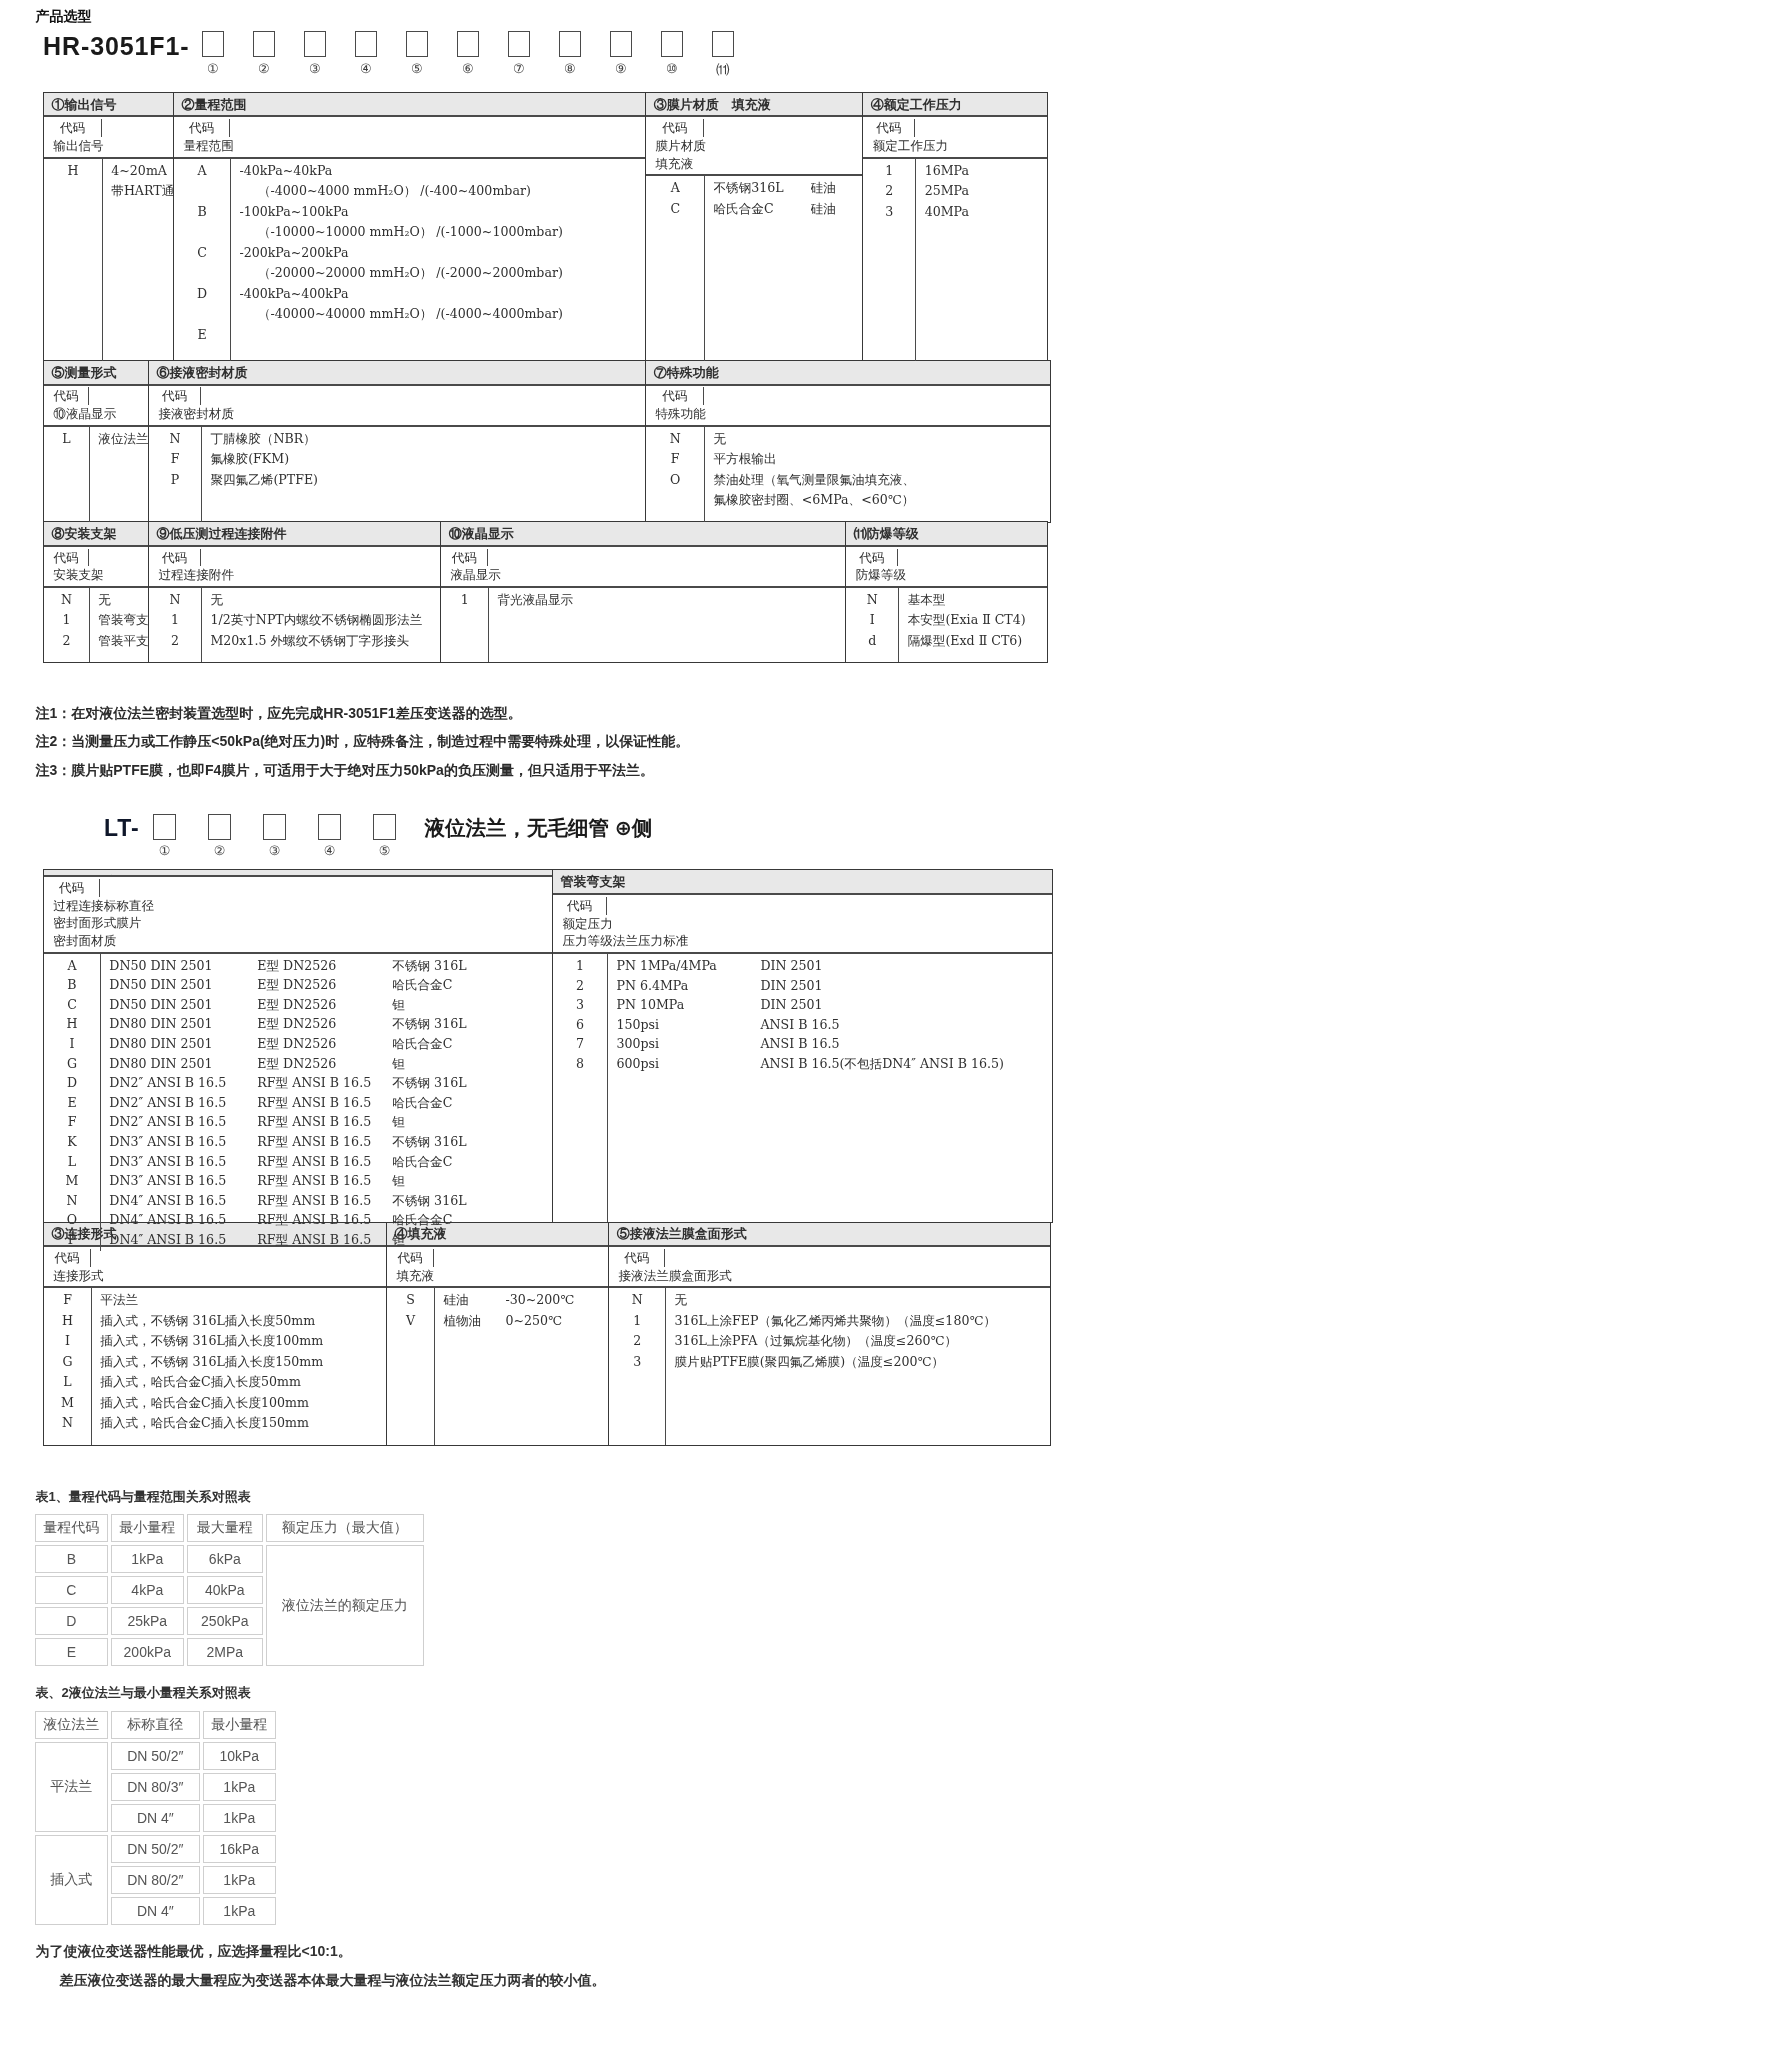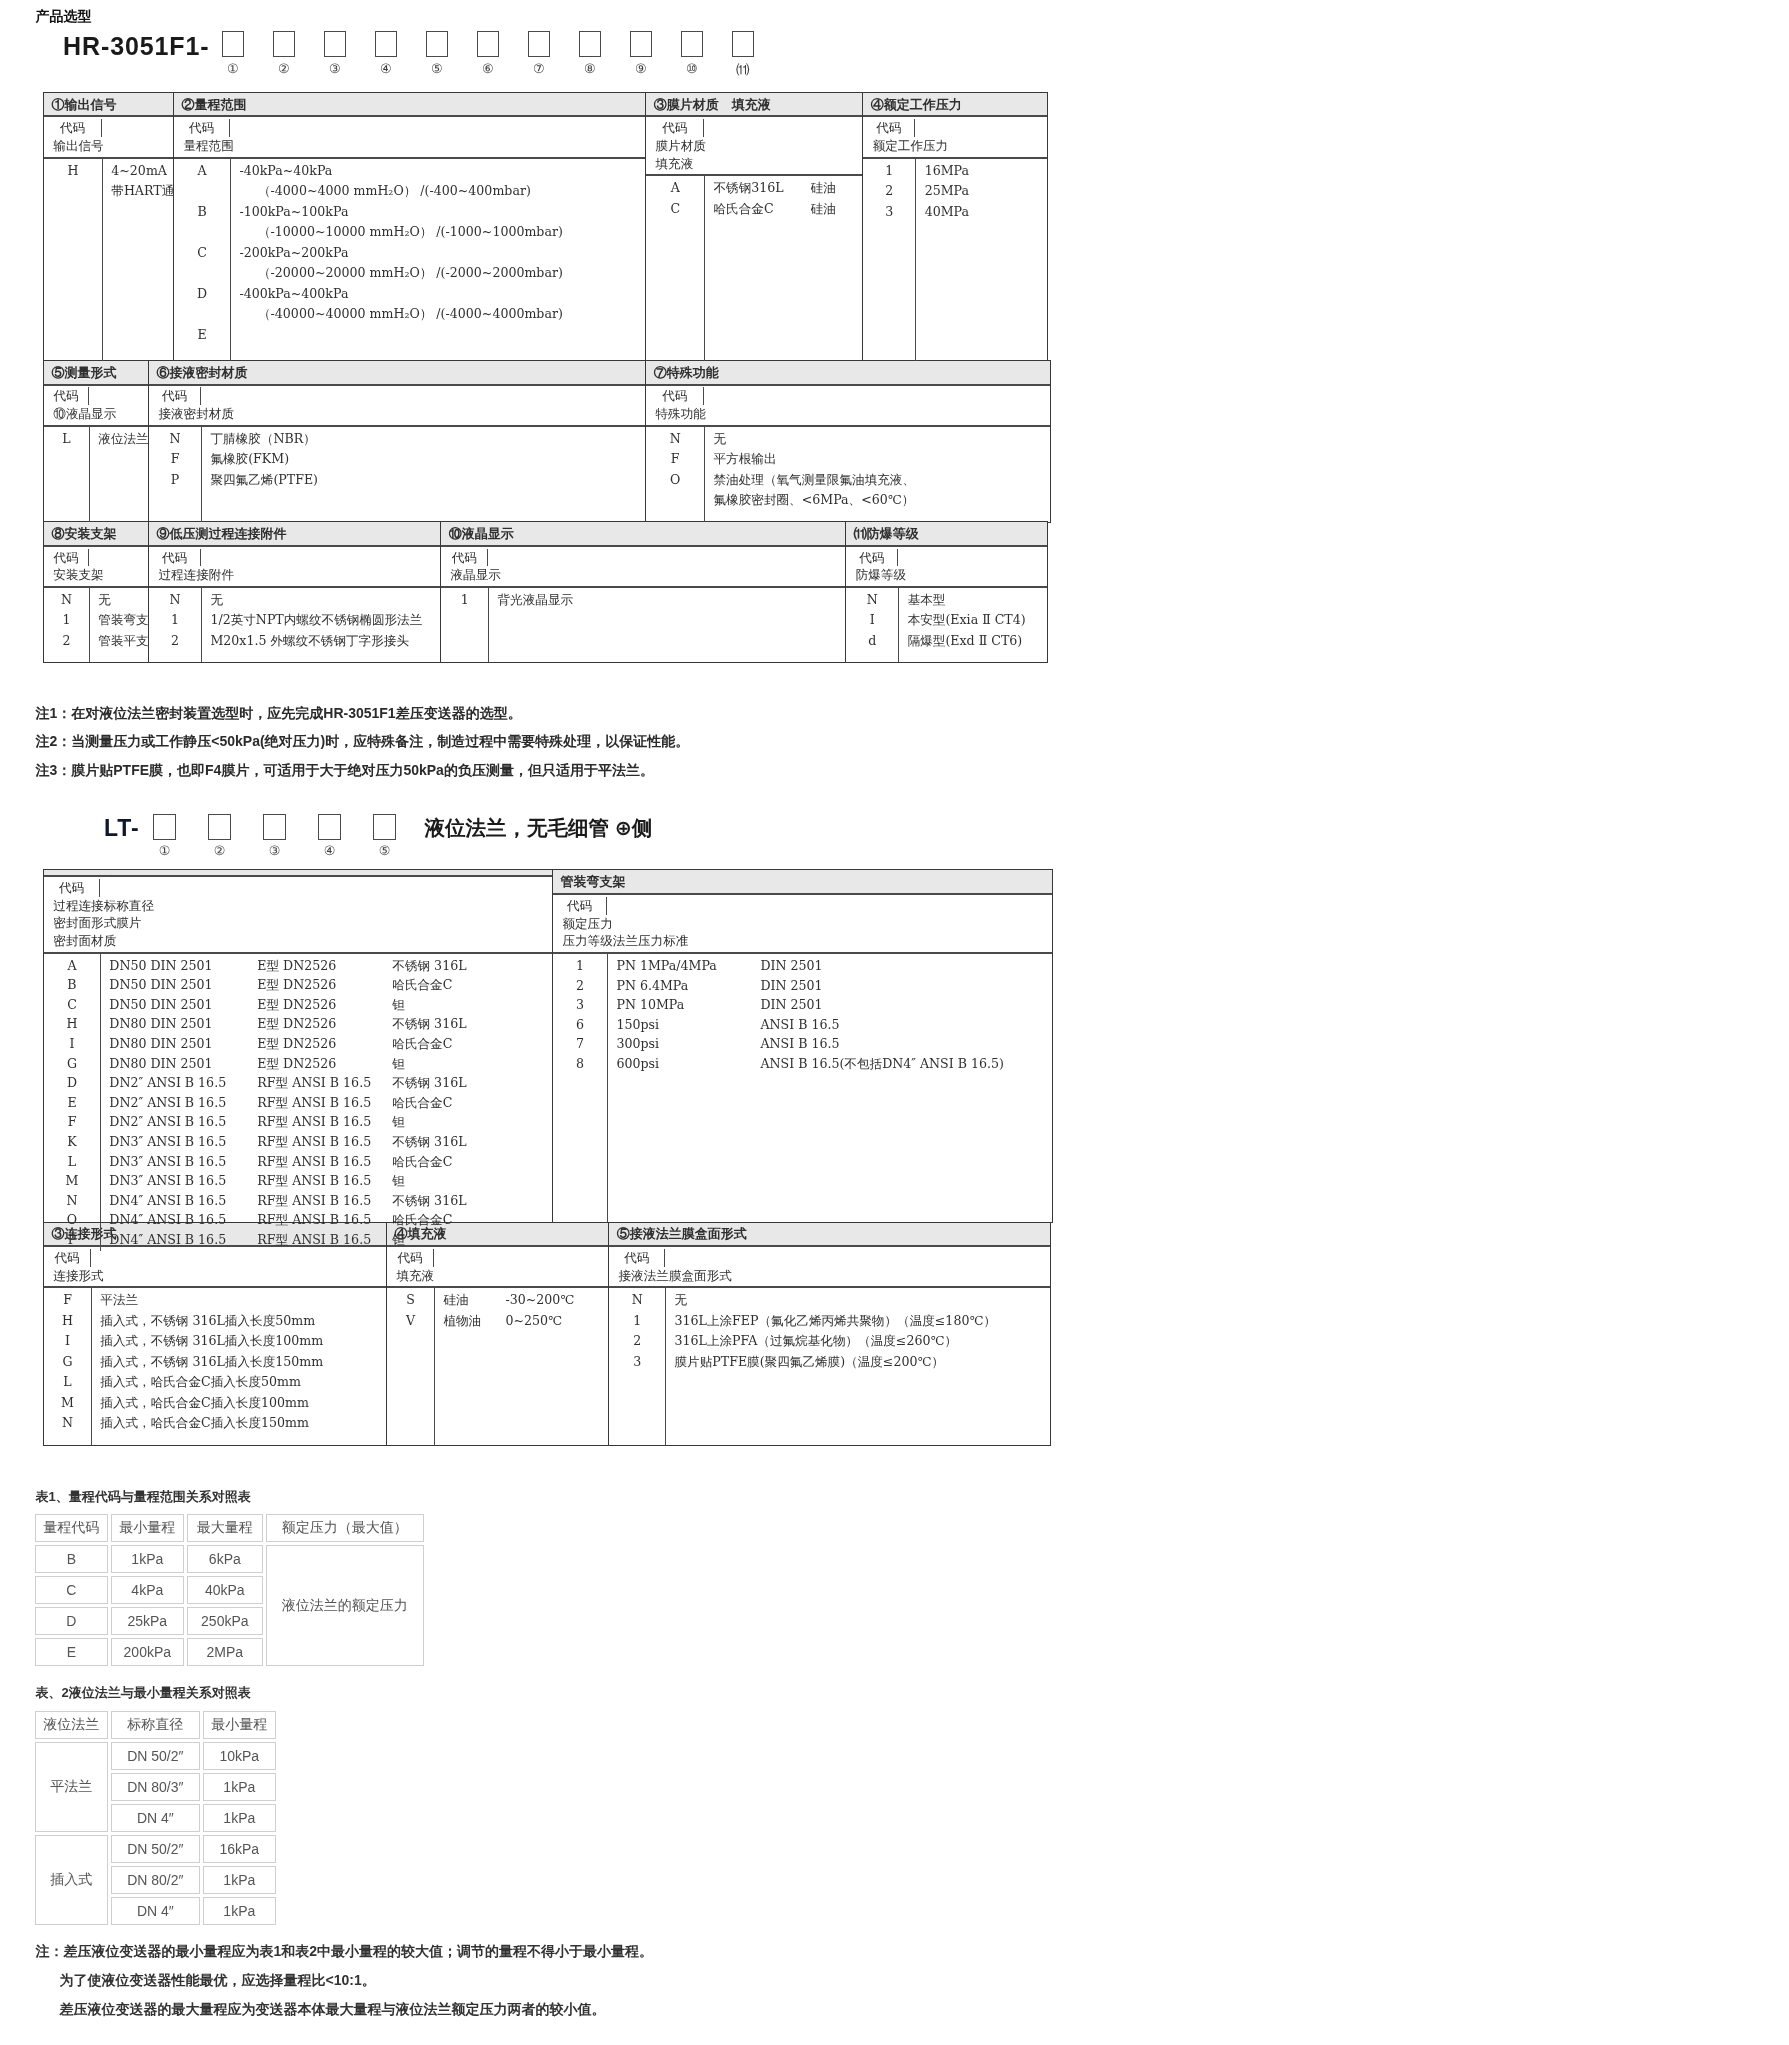--- a/index.html
+++ b/index.html
@@ -3,21 +3,21 @@
 <meta charset="utf-8">
 <style>
   * { box-sizing: border-box; margin: 0; padding: 0; }
   body { background:#fff; }
   .page { width:1790px; height:2045px; background:#ffffff; position:relative;
           font-family:"DejaVu Serif","Liberation Serif",serif; color:#2f2f2f; overflow:hidden;padding-left:15px; }
   .content { padding:7.5px 0 0 28px; width:1044px; }
   .doc-title { font:bold 14px "Liberation Sans","DejaVu Sans",sans-serif; color:#111; margin-left:-7.5px; }
 
   
-  .model-row { display:flex; align-items:flex-start; margin-top:5.6px;margin-left:20px; }
+  .model-row { display:flex; align-items:flex-start; margin-top:5.6px; }
   .model-text { font:bold 25px "Liberation Sans","DejaVu Sans",sans-serif; color:#1a1a1a; letter-spacing:0.9px; margin-right:11.2px; line-height:30px; }
   .boxes { display:flex; gap:27px; }
   .mbox { display:flex; flex-direction:column; align-items:center; width:24px; }
   .box { width:22.4px; height:26px; border:1.9px solid #4a4a4a; background:#fff; }
   .digit { margin-top:3.7px; font-size:13px; color:#3f3f3f; }
 
   
   .scan-table { margin-top:13px; }
   .scan-band { display:flex; }
   .scan-band + .scan-band { margin-top:-1.9px; }
@@ -837,21 +837,20 @@
     </tr>
     <tr>
       <td>DN 4″</td>
       <td>1kPa</td>
     </tr>
   </tbody>
       </table>
 
   <div class="notes2">
 
-      <div class="note-line">注：差压液位变送器的最小量程应为表1和表2中最小量程的较大值；调节的量程不得小于最小量程。</div>
 
       <div class="note-line">为了使液位变送器性能最优，应选择量程比&lt;10:1。</div>
 
       <div class="note-line">差压液位变送器的最大量程应为变送器本体最大量程与液位法兰额定压力两者的较小值。</div>
     </div>
 
 </div>
 </div>
 
 

